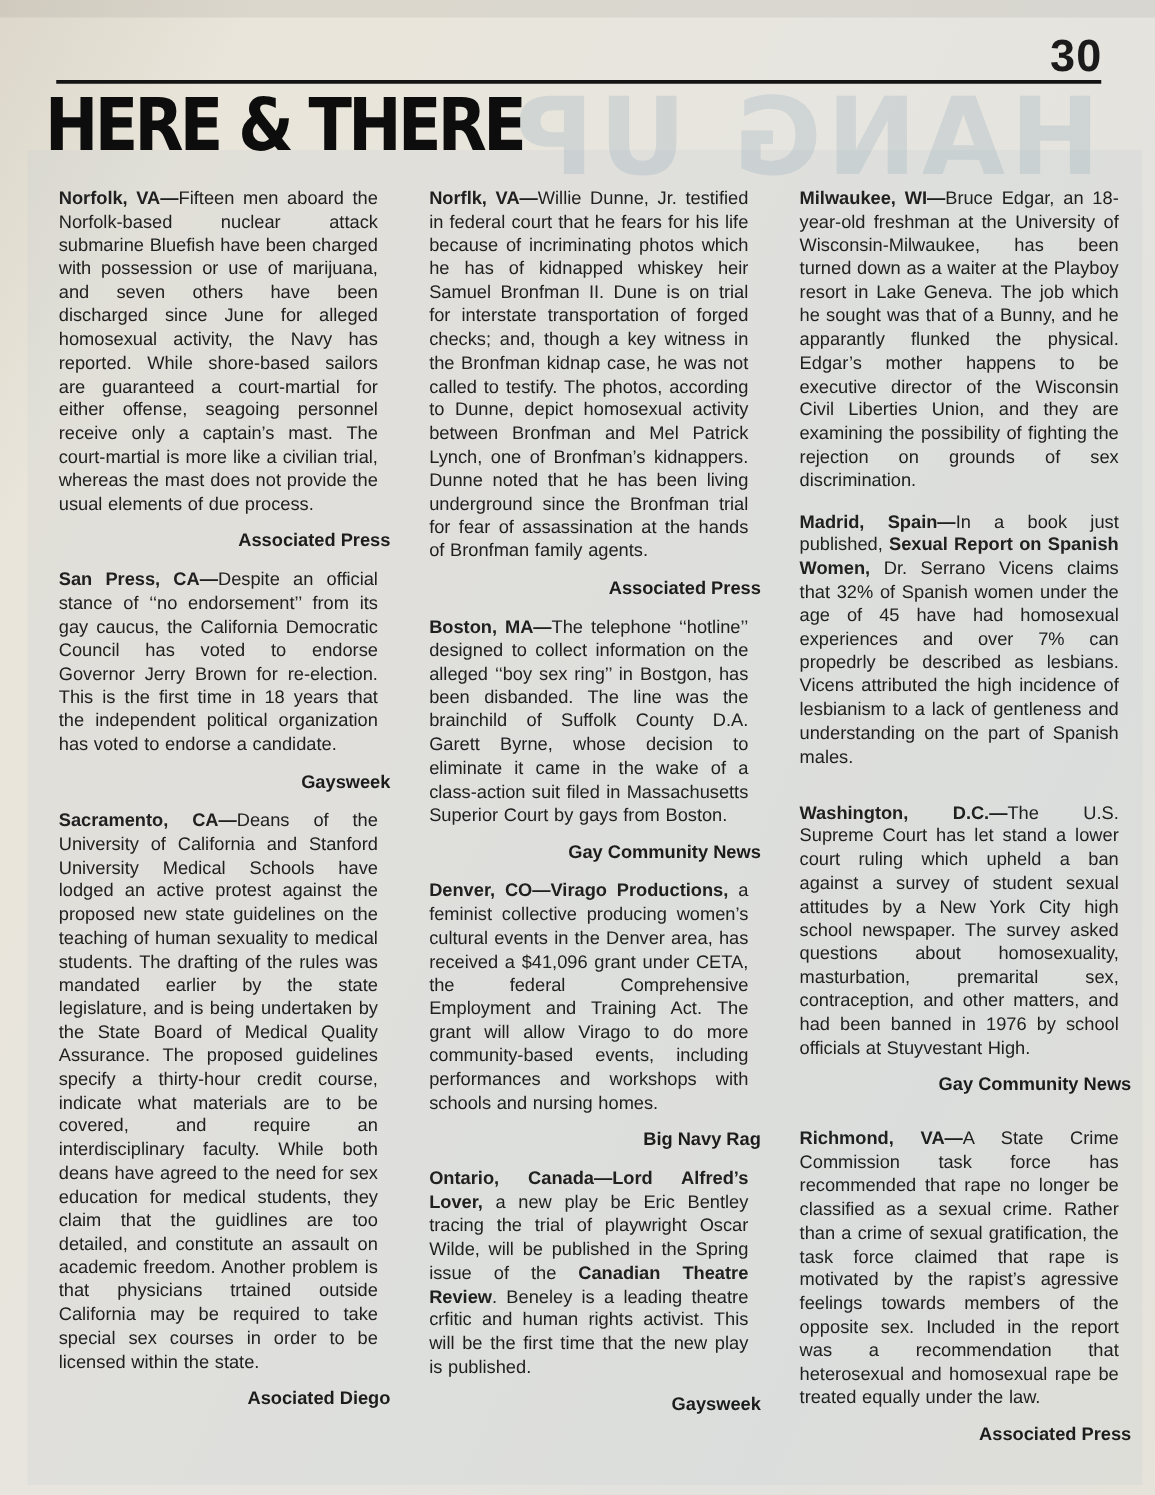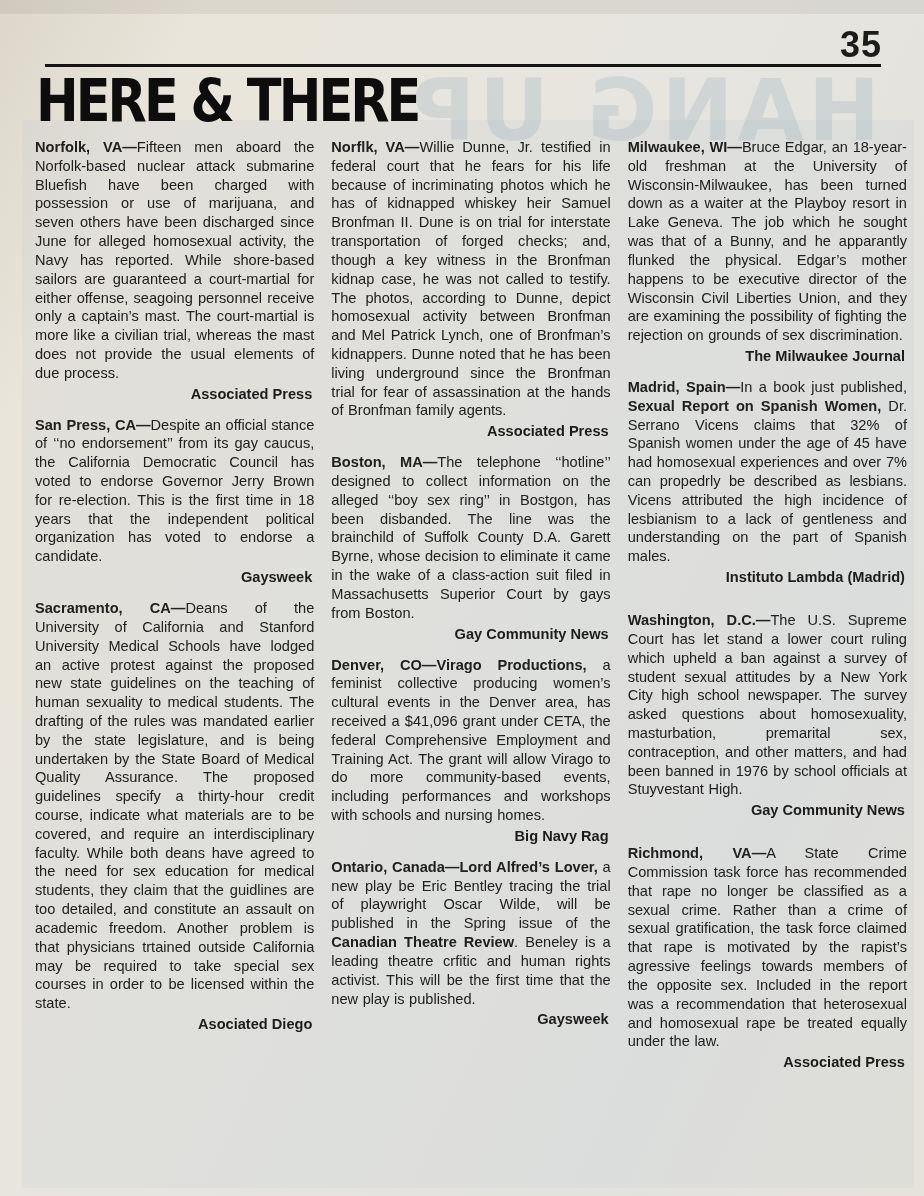--- a/index.html
+++ b/index.html
@@ -44,21 +44,21 @@
     white-space:nowrap;
   }
   .columns{
     position:absolute;top:138px;left:35px;
     display:flex;gap:17px;width:872px;
   }
   .col{width:285px;}
   .article{margin:0 0 14px 0;}
   .article.extra-gap{margin-top:26px;}
   .article .body{
-    margin:0;
+    margin:12px;
     font-size:14.6px;line-height:1.29;
     text-align:justify;color:#202020;
     word-spacing:0.5px;
   }
   .dateline{font-weight:bold;}
   .b{font-weight:bold;}
   .source{
     margin:3px 2px 0 0;
     font-size:14.6px;font-weight:bold;text-align:right;color:#1c1c1c;
   }
@@ -69,21 +69,21 @@
   }
 </style>
 </head>
 <body>
 
 <div class="paper">
   <div class="edge-shade"></div>
   <div class="showthrough-wash"></div>
   <div class="ghost">HANG UP</div>
 
-  <div class="page-number">35</div>
+  <div class="page-number">30</div>
   <div class="rule"></div>
   <h1 class="masthead">HERE &amp; THERE</h1>
 
   <div class="columns">
     <div class="col">
   <article class="article">
     <p class="body"><span class="dateline">Norfolk, VA—</span><span class="segs"><span>Fifteen men aboard the Norfolk-based nuclear attack submarine Bluefish have been charged with possession or use of marijuana, and seven others have been discharged since June for alleged homosexual activity, the Navy has reported. While shore-based sailors are guaranteed a court-martial for either offense, seagoing personnel receive only a captain’s mast. The court-martial is more like a civilian trial, whereas the mast does not provide the usual elements of due process.</span></span></p>
     <p class="source">Associated Press</p>
   </article>
 
@@ -114,26 +114,24 @@
   </article>
 
   <article class="article">
     <p class="body"><span class="dateline">Ontario, Canada—</span><span class="segs"><span class="b">Lord Alfred’s Lover,</span><span> a new play be Eric Bentley tracing the trial of playwright Oscar Wilde, will be published in the Spring issue of the </span><span class="b">Canadian Theatre Review</span><span>. Beneley is a leading theatre crfitic and human rights activist. This will be the first time that the new play is published.</span></span></p>
     <p class="source">Gaysweek</p>
   </article>
 </div>
     <div class="col">
   <article class="article">
     <p class="body"><span class="dateline">Milwaukee, WI—</span><span class="segs"><span>Bruce Edgar, an 18-year-old freshman at the University of Wisconsin-Milwaukee, has been turned down as a waiter at the Playboy resort in Lake Geneva. The job which he sought was that of a Bunny, and he apparantly flunked the physical.  Edgar’s mother happens to be executive director of the Wisconsin Civil Liberties Union, and they are examining the possibility of fighting the rejection on grounds of sex discrimination.</span></span></p>
-    <p class="source">The Milwaukee Journal</p>
   </article>
 
   <article class="article">
     <p class="body"><span class="dateline">Madrid, Spain—</span><span class="segs"><span>In a book just published, </span><span class="b">Sexual Report on Spanish Women,</span><span> Dr. Serrano Vicens claims that 32% of Spanish women under the age of 45 have had homosexual experiences and over 7% can propedrly be described as lesbians. Vicens attributed the high incidence of lesbianism to a lack of gentleness and understanding on the part of Spanish males.</span></span></p>
-    <p class="source">Instituto Lambda (Madrid)</p>
   </article>
 
   <article class="article extra-gap">
     <p class="body"><span class="dateline">Washington, D.C.—</span><span class="segs"><span>The U.S. Supreme Court has let stand a lower court ruling which upheld a ban against a survey of student sexual attitudes by a New York City high school newspaper. The survey asked questions about homosexuality, masturbation, premarital sex, contraception, and other matters, and had been banned in 1976 by school officials at Stuyvestant High.</span></span></p>
     <p class="source">Gay Community News</p>
   </article>
 
   <article class="article extra-gap">
     <p class="body"><span class="dateline">Richmond, VA—</span><span class="segs"><span>A State Crime Commission task force has recommended that rape no longer be classified as a sexual crime. Rather than a crime of sexual gratification, the task force claimed that rape is motivated by the rapist’s agressive feelings towards members of the opposite sex. Included in the report was a recommendation that heterosexual and homosexual rape be treated equally under the law.</span></span></p>
     <p class="source">Associated Press</p>

